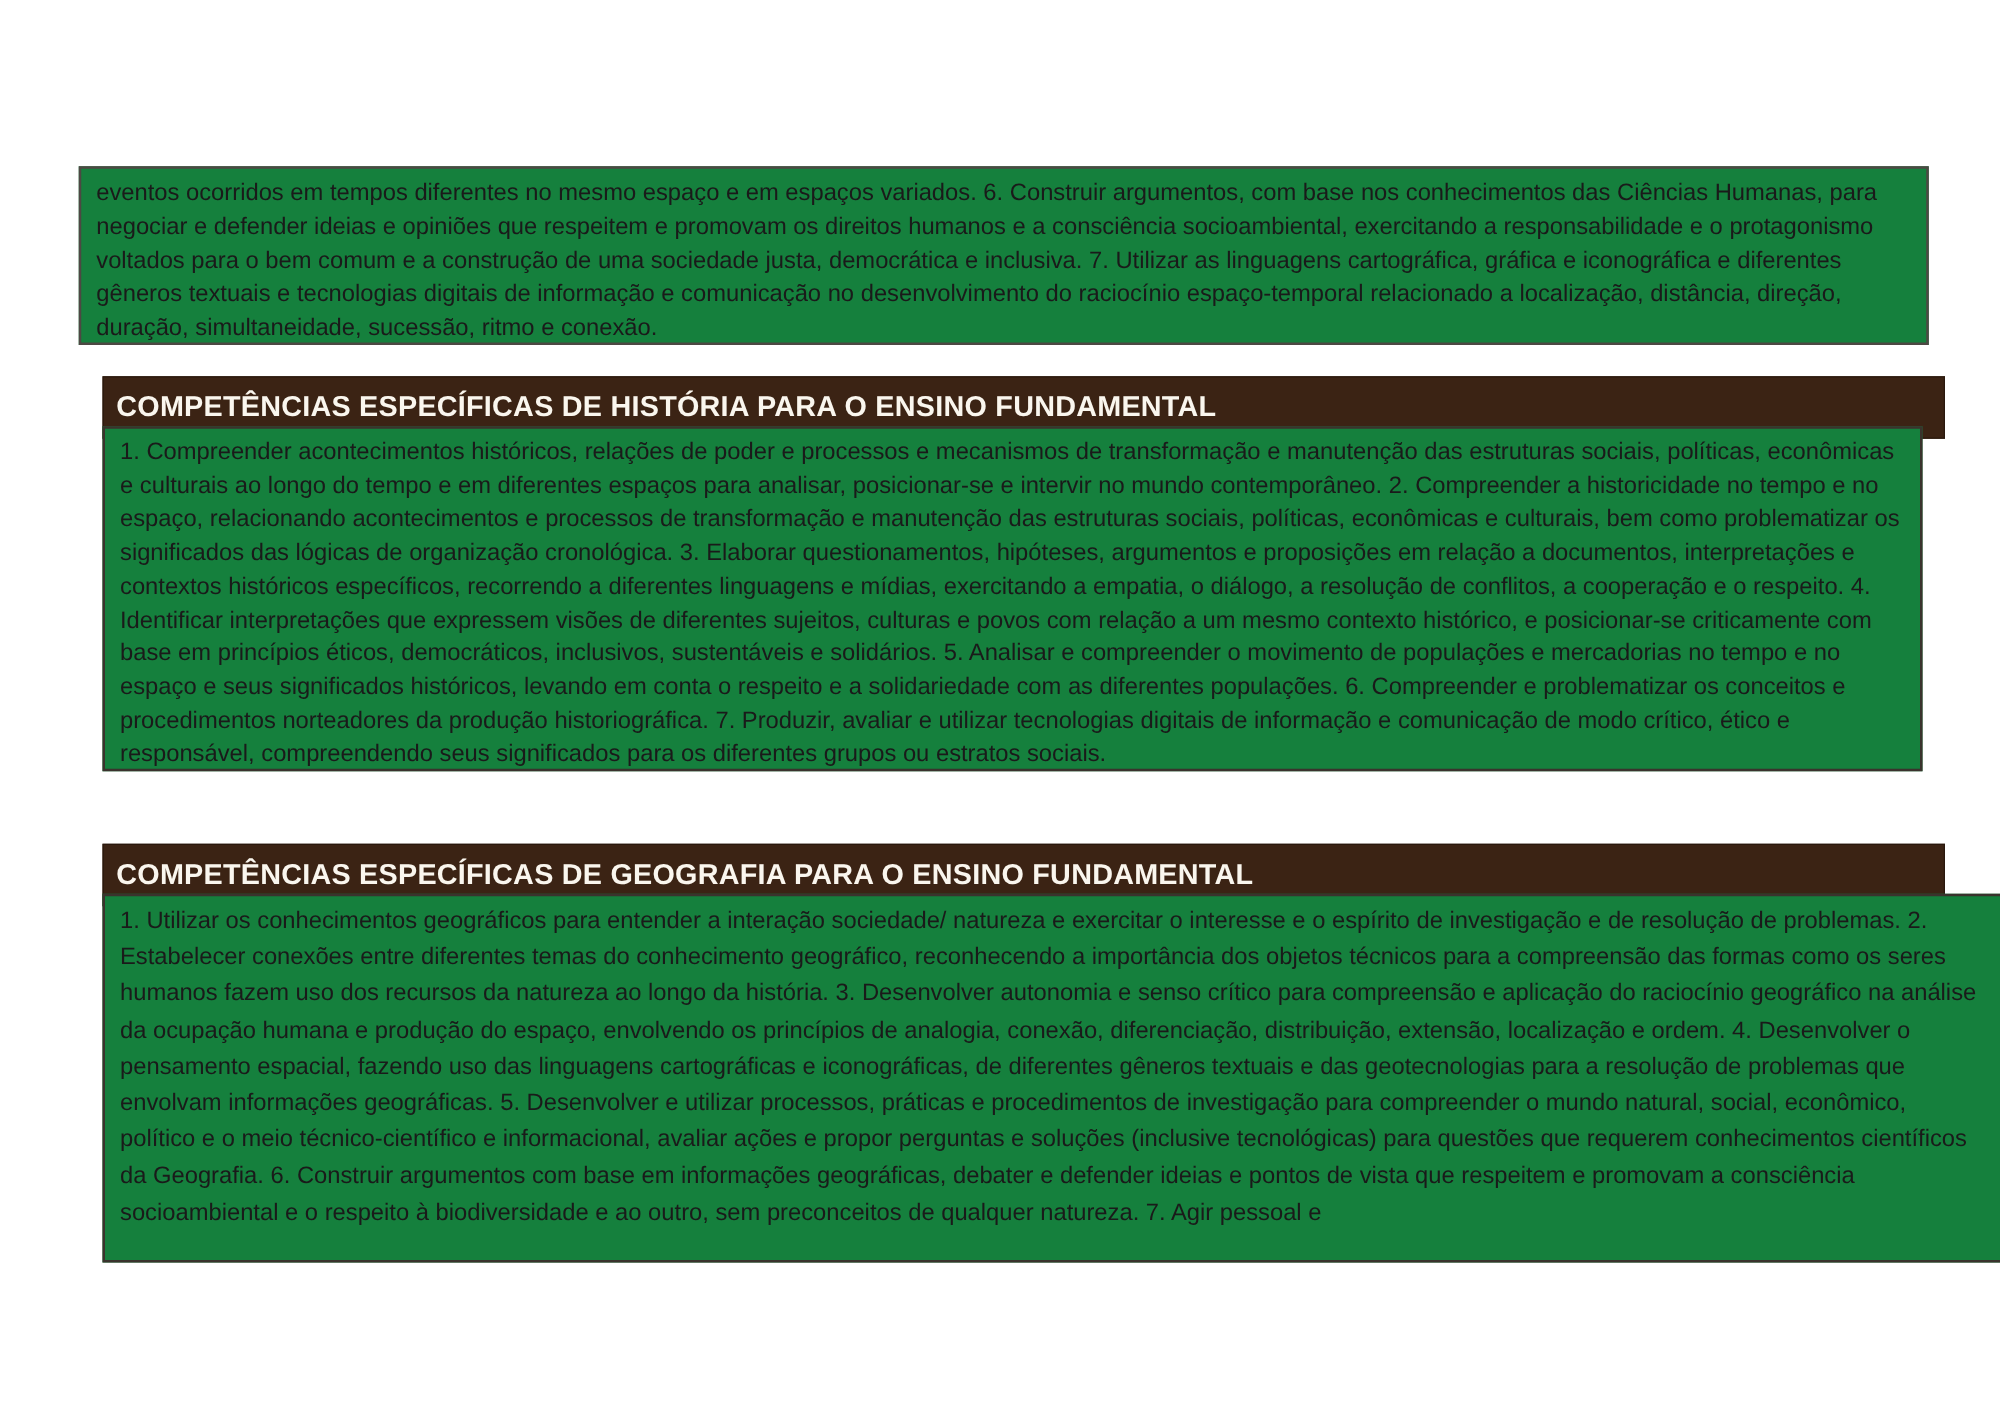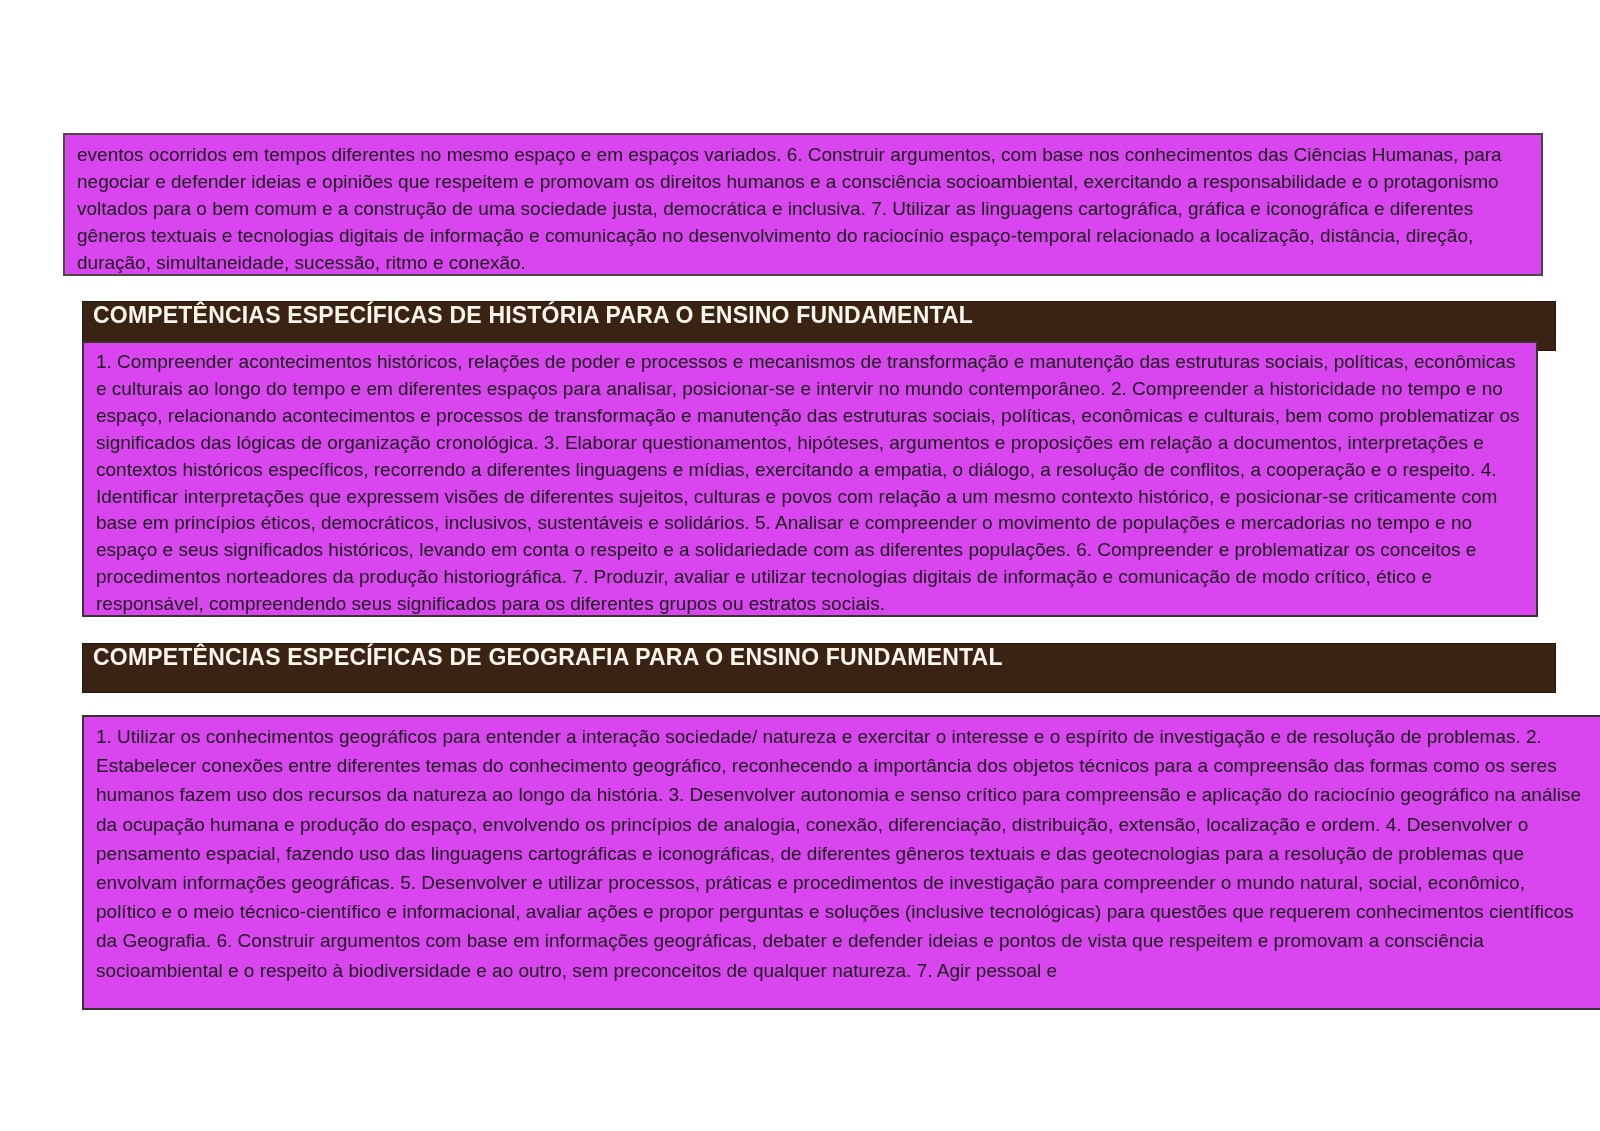--- a/index.html
+++ b/index.html
@@ -10,21 +10,21 @@
   body {
     width: 1600px;
     height: 1131px;
     position: relative;
     font-family: "Liberation Sans", sans-serif;
     color: #1a1a1a;
   }
   .text-box {
     position: absolute;
     box-sizing: border-box;
-    background: #d946ef;
+    background: #15803d;
     font-size: 19px;
     line-height: 27px;
     text-align: left;
     overflow: hidden;
     padding: 6px 12px 8px 12px;
     color: #1a1a1a;
   }
   .intro-box {
     left: 63px;
     top: 133px;
@@ -36,34 +36,35 @@
     position: absolute;
     box-sizing: border-box;
     left: 82px;
     width: 1474px;
     height: 50px;
     background: #3b2314;
     color: #faf6ee;
     font-size: 23px;
     font-weight: bold;
     display: flex;
+    align-items: center;
     padding: 0 0 2px 10px;
     letter-spacing: 0.2px;
     border: 1px solid #2a180d;
   }
   .header-historia { top: 301px; }
   .body-historia {
     left: 82px;
     top: 341px;
     width: 1456px;
     height: 276px;
     border: 2px solid #3a332d;
     line-height: 26.9px;
   }
-  .header-geografia { top: 643px; }
+  .header-geografia { top: 675px; }
   .body-geografia {
     left: 82px;
     top: 715px;
     width: 1520px;
     height: 295px;
     border: 2px solid #3a332d;
     line-height: 29.2px;
     padding-top: 5px;
   }
 </style>

